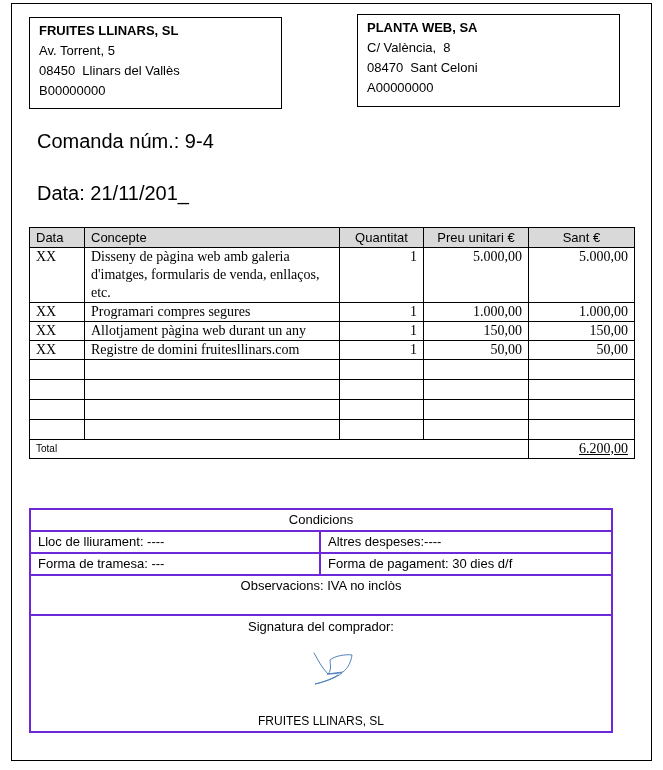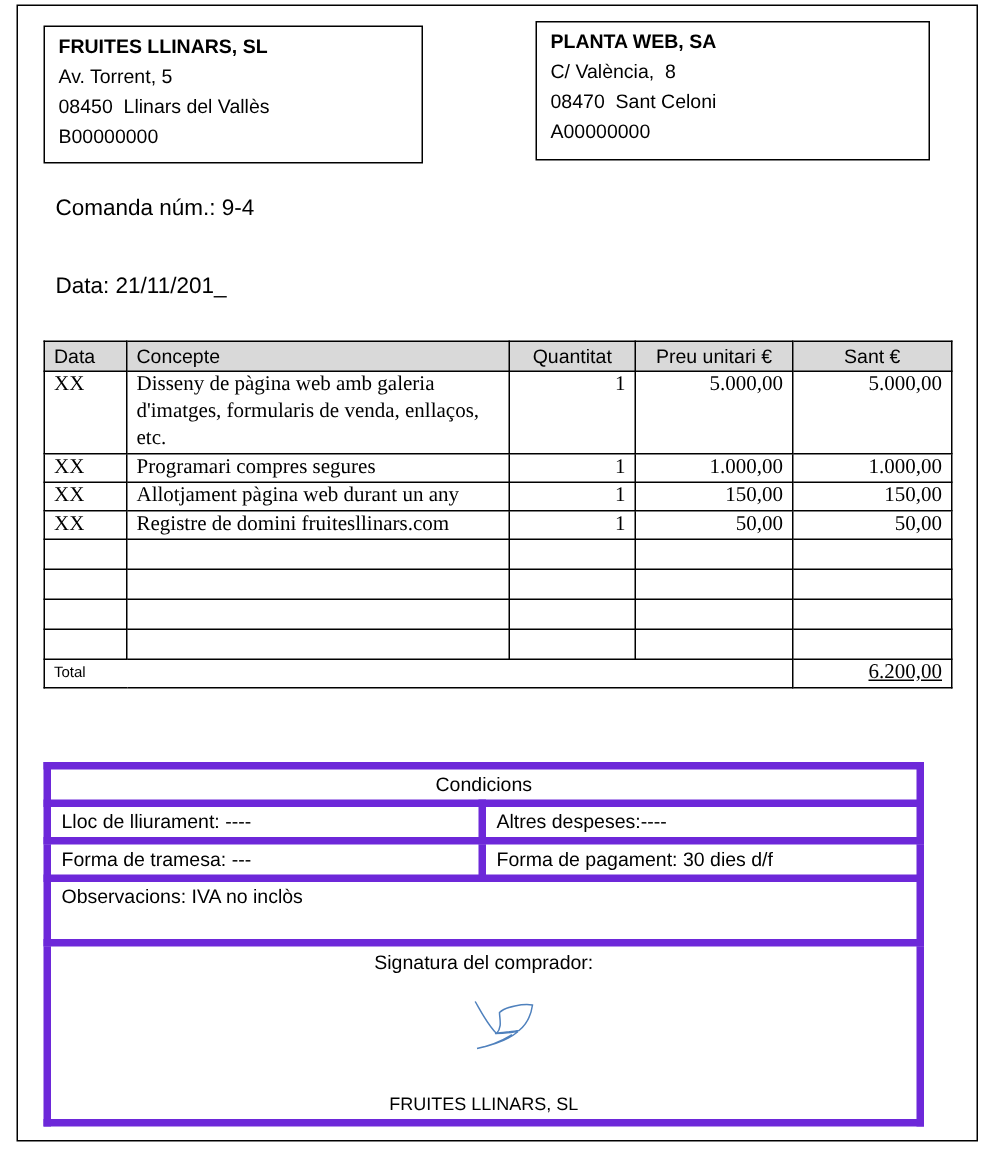--- a/index.html
+++ b/index.html
@@ -4,38 +4,38 @@
   <style>
     html, body { margin:0; padding:0; background:#ffffff; }
     body { width:663px; height:770px; position:relative; overflow:hidden; font-family:"Liberation Sans", sans-serif; color:#000; }
     .frame { position:absolute; left:11px; top:3px; width:641px; height:758px; border:1px solid #000; box-sizing:border-box; }
     .addr { position:absolute; border:1px solid #000; box-sizing:border-box; font-size:13px; }
     .addr .line { height:20px; line-height:20px; white-space:nowrap; }
     .addr .name { font-weight:bold; }
     #sender { left:29px; top:17px; width:253px; height:92px; padding:3px 0 0 9px; }
     #recipient { left:357px; top:14px; width:263px; height:93px; padding:3px 0 0 9px; }
     #recipient .line { font-family:"Liberation Sans", sans-serif; height:20px; }
-    .meta { position:absolute; left:37px; font-size:15px; white-space:nowrap; }
+    .meta { position:absolute; left:37px; font-size:20px; white-space:nowrap; }
     #order-number { top:130px; }
     #order-date { top:148px;margin-top:34px; }
 
     table.items { position:absolute; left:29px; top:227px; border-collapse:collapse; table-layout:fixed; width:605px; }
     table.items th, table.items td { border:1px solid #000; padding:0 6px; vertical-align:top; }
     table.items th { background:#d9d9d9; font-weight:normal; font-size:13px; height:19px; line-height:19px; font-family:"Liberation Sans", sans-serif; }
     table.items td { font-family:"Liberation Serif", serif; font-size:14px; line-height:18px; }
     table.items th.left { text-align:left; }
     table.items td.num { text-align:right; }
     table.items tr.empty td { height:19px; }
     table.items tr.total td { font-family:"Liberation Sans", sans-serif; font-size:10px; height:18px; line-height:18px; }
     table.items tr.total td.num { font-family:"Liberation Serif", serif; font-size:14px;text-decoration:underline; }
 
     table.cond { position:absolute; left:29px; top:508px; width:582px; border-collapse:collapse; table-layout:fixed; font-size:13px; }
-    table.cond td { border:5px solid #6d28d9; padding:0 7px; height:20px; line-height:20px; white-space:nowrap; vertical-align:top;margin-top:43px; }
+    table.cond td { border:2px solid #6d28d9; padding:0 7px; height:20px; line-height:20px; white-space:nowrap; vertical-align:top;margin-top:43px; }
     table.cond td.head { text-align:center; }
-    table.cond td.obs { height:38px; }
+    table.cond td.obs { height:38px;text-align:center; }
     table.cond td.sig { height:115px; text-align:center; position:relative; padding:0; }
     .sig-title { position:absolute; left:0; right:0; top:1px; text-align:center; }
     .sig-drawing { position:absolute; left:281px; top:34px; width:50px; height:40px; }
     .sig-name { position:absolute; left:0; right:0; bottom:0px; text-align:center; font-size:12px; }
   </style>
 </head>
 <body>
 
 <div class="frame"></div>
 

